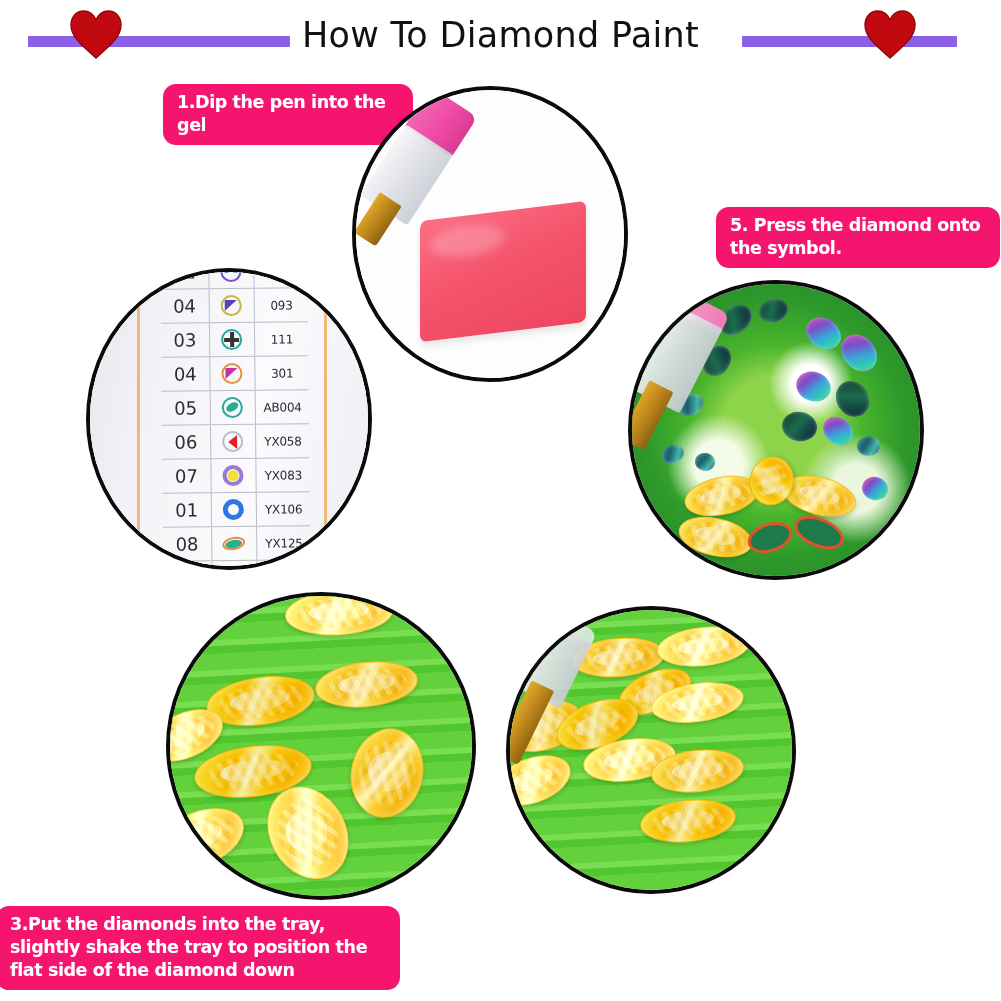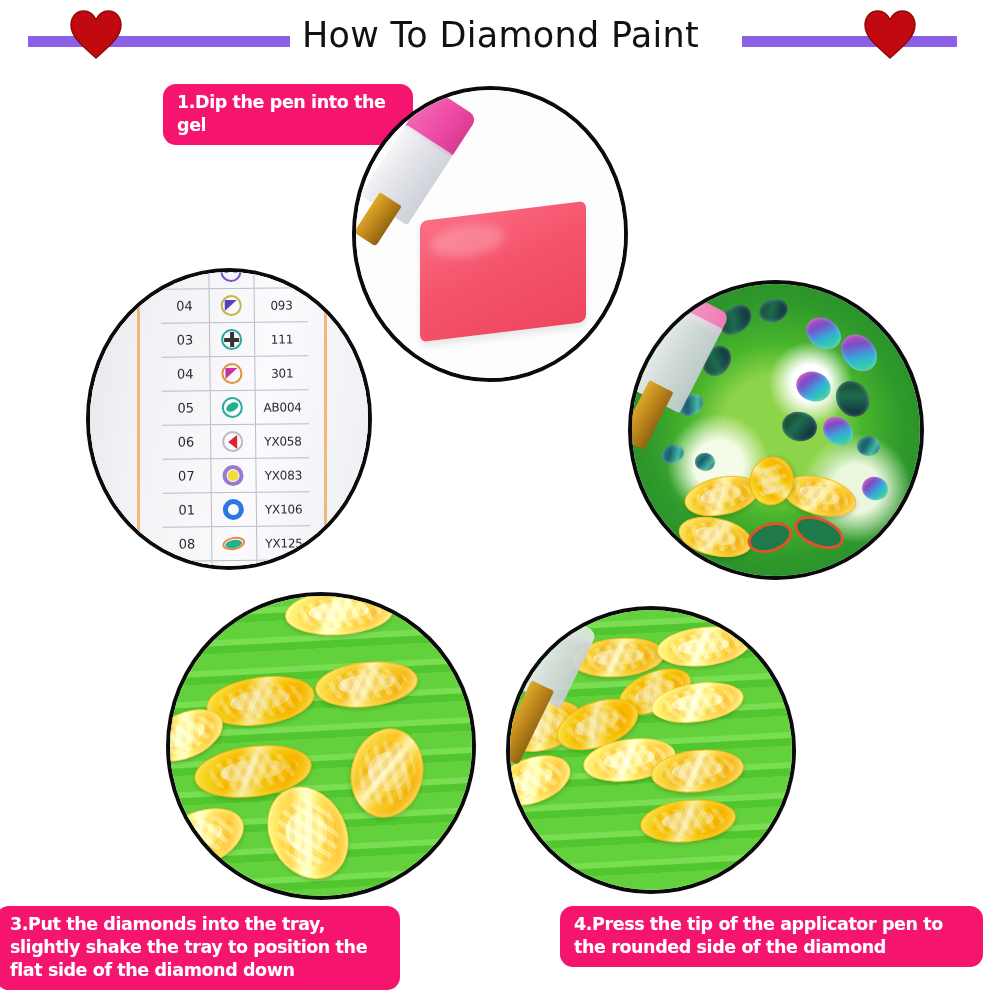--- a/index.html
+++ b/index.html
@@ -121,21 +121,21 @@
   .chart-row {
     flex: 1 1 0; display: flex; align-items: center;
     border-bottom: 1px solid #b9bcc6;
   }
   .chart-row:first-child { border-top: 1px solid #b9bcc6; }
   .c-num, .c-sym, .c-code {
     height: 100%; display: flex; align-items: center; justify-content: center;
     font-family: "DejaVu Sans", sans-serif;
     color: #2b2b33;
   }
-  .c-num  { width: 33%; font-size: 13px; border-right: 1px solid #b9bcc6; }
+  .c-num  { width: 33%; font-size: 18px; border-right: 1px solid #b9bcc6; }
   .c-sym  { width: 31%; border-right: 1px solid #b9bcc6; }
   .c-code { width: 36%; font-size: 12px; letter-spacing: -0.2px; }
   .sym { width: 21px; height: 21px; position: relative; }
   .sym-ring {
     position: absolute; inset: 0; border-radius: 50%;
     border: 2px solid currentColor;
   }
   .sym-fill { position: absolute; }
 
   
@@ -217,22 +217,22 @@
     <div class="heart" id="heart-right">
       <svg viewBox="0 0 56 52" xmlns="http://www.w3.org/2000/svg">
         <path d="M28 50 C12 36 3 28 3 17 C3 8 9 3 15.5 3 C21 3 25.5 6.5 28 11.5 C30.5 6.5 35 3 40.5 3 C47 3 53 8 53 17 C53 28 44 36 28 50 Z" fill="#c00a10" stroke="#8e0609" stroke-width="1.4"></path>
       </svg>
     </div>
 
     <div id="page-title">How To Diamond Paint</div>
   </div>
 
   <div class="pill" id="pill-1">1.Dip the pen into the gel</div>
+  <div class="pill" id="pill-5">5.  Press the diamond onto the symbol.</div>
   <div class="pill" id="pill-3">3.Put the diamonds into the tray, slightly shake the tray to position the flat side of the diamond down</div>
-  <div class="pill" id="pill-4">4.Press the tip of the applicator pen to the rounded side of the diamond</div>
 
   <div class="photo" id="photo-gel">
     <div class="photo-inner">
       <div class="gel-bg"></div>
       <div class="gel-wax"></div>
       <div class="pen" id="gel-pen">
         <div class="pen-cap"></div>
         <div class="pen-body"></div>
         <div class="pen-tip"></div>
       </div>

